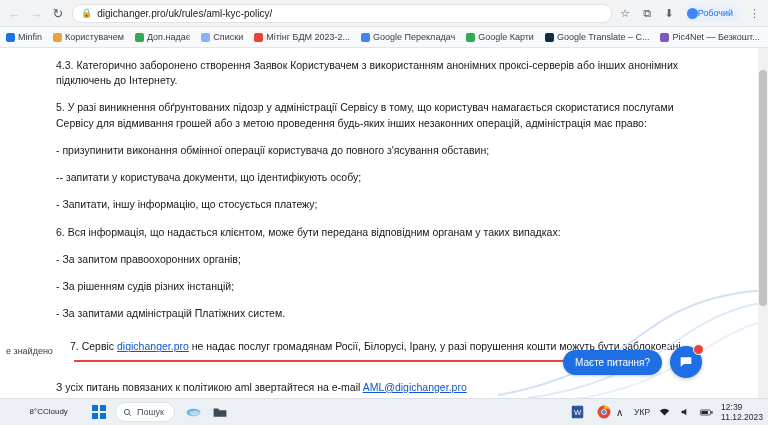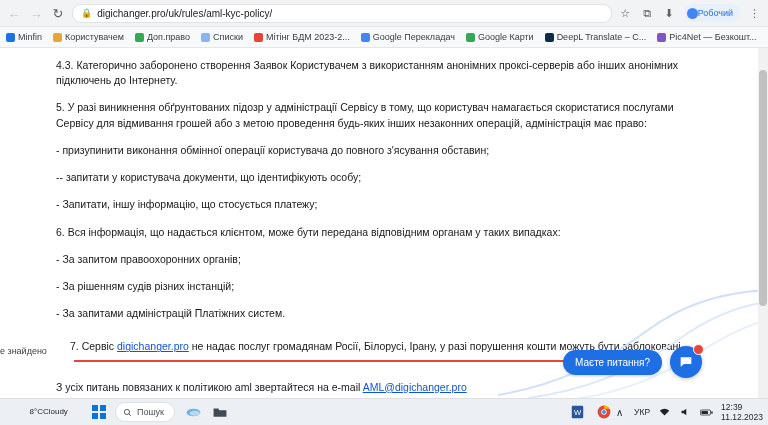--- a/index.html
+++ b/index.html
@@ -82,21 +82,21 @@
   }
   .chat-btn{
     position:relative;width:32px;height:32px;border-radius:50%;background:#1d6fe3;
     display:flex;align-items:center;justify-content:center;box-shadow:0 1px 4px rgba(0,0,0,.25);
   }
   .chat-badge{
     position:absolute;top:-2px;right:-2px;width:9px;height:9px;border-radius:50%;
     background:#e8433c;border:1.5px solid #fff;
   }
   .notfound{
-    position:absolute;left:0;bottom:44px;font-size:9px;color:#3c4043;
+    position:absolute;left:0;bottom:44px;font-size:9px;color:#3c4043;padding-left:6px;
   }
   
   .taskbar{
     position:absolute;left:0;bottom:0;width:768px;height:26px;background:#eceff3;
     display:flex;align-items:center;border-top:1px solid #dcdfe3;
   }
   .weather{display:flex;justify-content:center;padding-left:5px;width:92px;font-size:8px;color:#1f2327;line-height:1.15;}
   .tb-center{flex:1 1 auto;display:flex;align-items:center;gap:9px;justify-content:flex-end;}
   .win-logo{display:grid;grid-template-columns:6px 6px;grid-template-rows:6px 6px;gap:1.5px;}
   .win-logo i{display:block;background:#0a74da;}
@@ -137,41 +137,41 @@
   <div class="bm">
       <span class="fav" style="background:#1a73e8"></span>
       <span>Minfin</span>
     </div>
   <div class="bm">
       <span class="fav" style="background:#e8a33d"></span>
       <span>Користувачем</span>
     </div>
   <div class="bm">
       <span class="fav" style="background:#34a853"></span>
-      <span>Доп.право</span>
+      <span>Доп.надає</span>
     </div>
   <div class="bm">
       <span class="fav" style="background:#8ab4f8"></span>
       <span>Списки</span>
     </div>
   <div class="bm">
       <span class="fav" style="background:#ea4335"></span>
       <span>Мітінг БДМ 2023-2...</span>
     </div>
   <div class="bm">
       <span class="fav" style="background:#4285f4"></span>
       <span>Google Перекладач</span>
     </div>
   <div class="bm">
       <span class="fav" style="background:#34a853"></span>
       <span>Google Карти</span>
     </div>
   <div class="bm">
       <span class="fav" style="background:#0f2b46"></span>
-      <span>DeepL Translate – С...</span>
+      <span>Google Translate – С...</span>
     </div>
   <div class="bm">
       <span class="fav" style="background:#7e57c2"></span>
       <span>Pic4Net — Безкошт...</span>
     </div>
   <div class="bm">
       <span class="fav" style="background:#ff6d3b"></span>
     </div>
 
   <div class="bm-spacer"></div>

